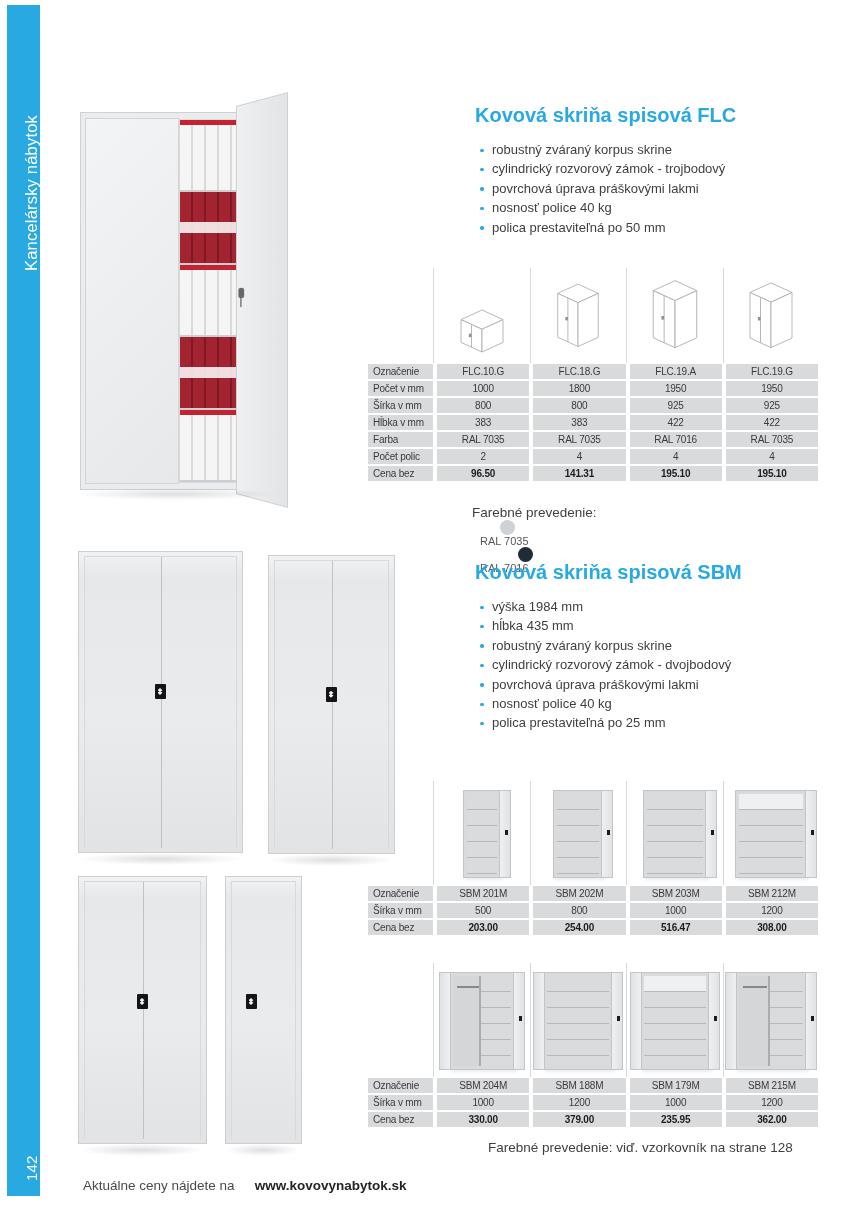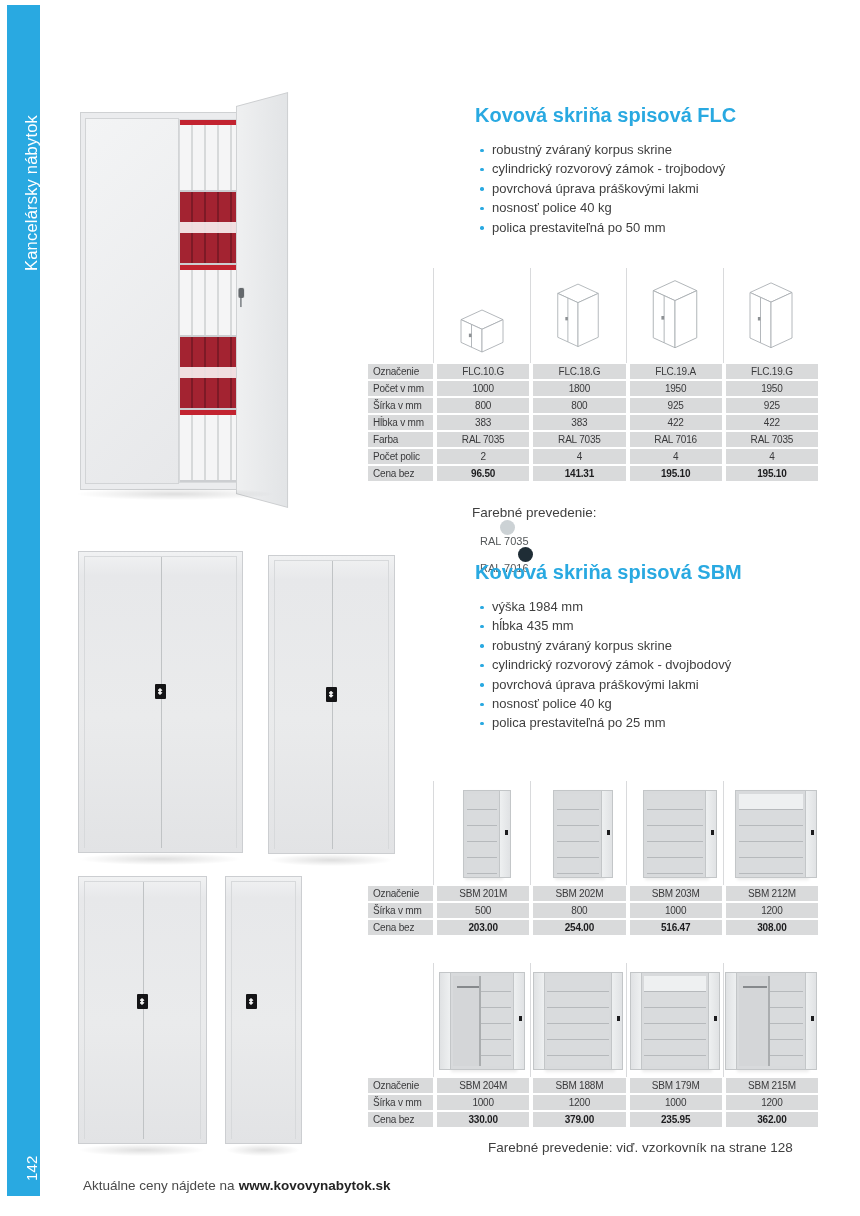--- a/index.html
+++ b/index.html
@@ -75,21 +75,21 @@
   .lockdot{position:absolute;left:2px;top:47%;width:7px;height:10px;background:#64686c;border-radius:2px;}
   .lockdot::after{content:"";position:absolute;left:2px;top:10px;width:2px;height:9px;background:#8a8e92;}
   
   .swrow{position:absolute;left:472px;top:505px;display:flex;font-size:13.5px;color:#3f3f3f;flex-direction:column;}
   .sw{width:15px;height:15px;border-radius:50%;display:inline-block;}
   .sw-7035{background:#ccd2d5;}
   .sw-7016{background:#1f2d36;}
   .swname{font-size:11px;color:#55585a;margin-left:8px;}
   .note{position:absolute;left:472px;top:1140px;font-size:13.5px;color:#3f3f3f;margin-left:16px;}
   .footer{position:absolute;left:83px;top:1178px;font-size:13.5px;color:#4a4a4a;}
-  .footer b{color:#242424;margin-left:4px;}
+  .footer b{color:#242424;margin-left:20px;}
 </style>
 </head>
 <body>
 
 <div class="page">
 
   <div class="sidebar">
     <div class="vtext sidebar-label">Kancelársky nábytok</div>
     <div class="vtext page-number">142</div>
   </div>

